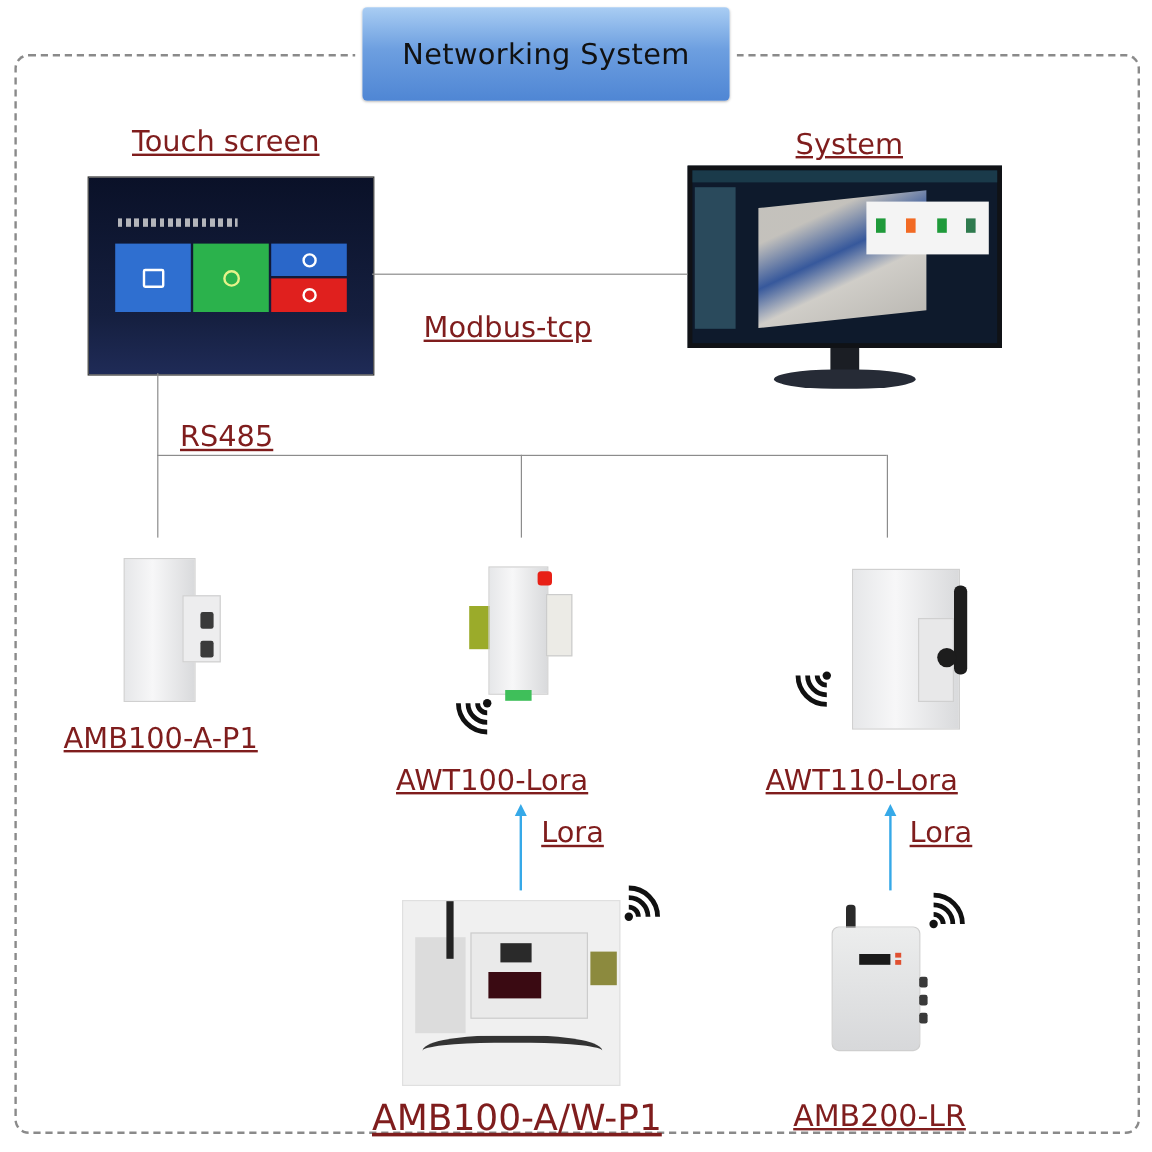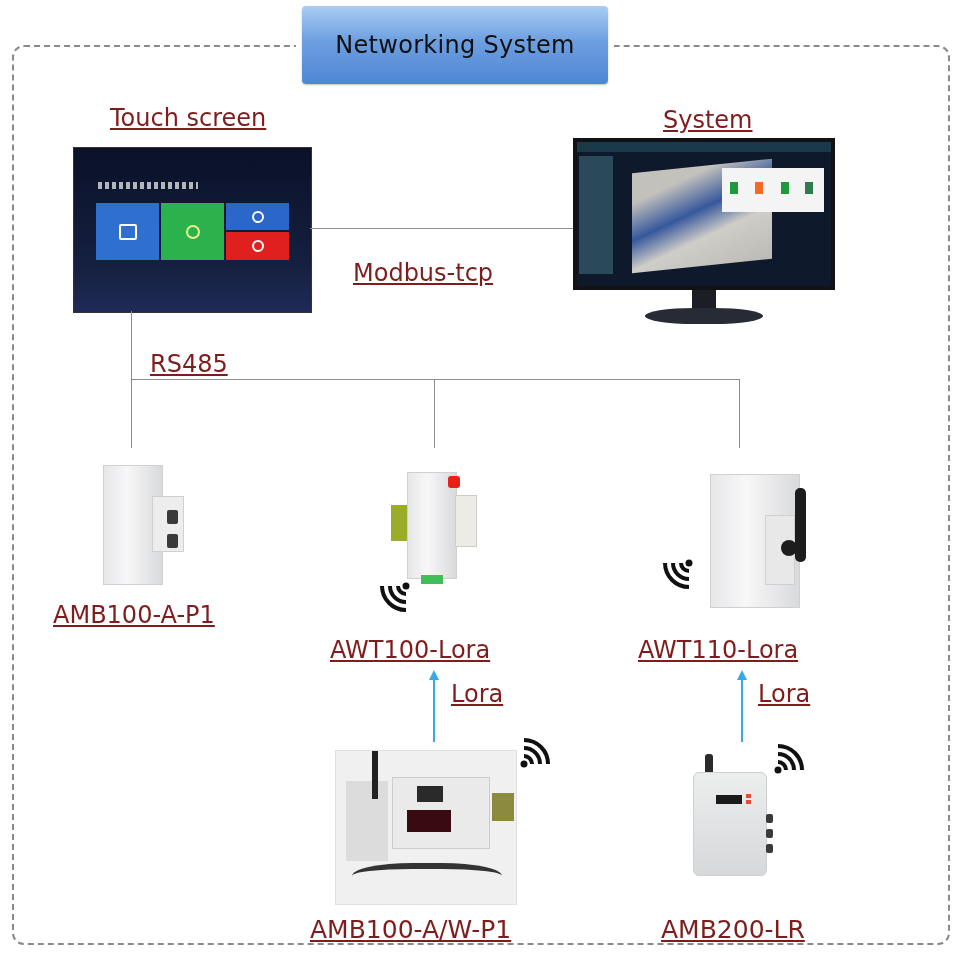--- a/index.html
+++ b/index.html
@@ -128,21 +128,21 @@
   </div>
   <div style="position:absolute;left:156px;top:42px;width:22px;height:28px;background:#8c8a3e;"></div>
   <div style="position:absolute;left:16px;top:112px;width:150px;height:26px;border-top:6px solid #333;border-radius:40%;"></div>
 </div>
 <svg class="wifi" style="left:516px;top:728px;" viewBox="0 0 44 44">
   <circle cx="8" cy="36" r="3.5" fill="#111"></circle>
   <path d="M8 28 A8 8 0 0 1 16 36" stroke="#111" stroke-width="4" fill="none"></path>
   <path d="M8 20 A16 16 0 0 1 24 36" stroke="#111" stroke-width="4" fill="none"></path>
   <path d="M8 12 A24 24 0 0 1 32 36" stroke="#111" stroke-width="4" fill="none"></path>
 </svg>
-<div class="abs label" style="left:310px;top:915px;font-size:25px;">AMB100-A/W-P1</div>
+<div class="abs label" style="left:310px;top:915px;font-size:30px;">AMB100-A/W-P1</div>
 
 <div class="abs" style="left:705px;top:754px;width:8px;height:44px;background:#2a2a2a;border-radius:3px;"></div>
 <div class="abs" style="left:693px;top:772px;width:72px;height:102px;background:linear-gradient(#eceded,#d7d8da);border-radius:6px;border:1px solid #cfcfcf;">
   <div style="position:absolute;left:22px;top:22px;width:26px;height:9px;background:#1a1a1a;"></div>
   <div style="position:absolute;left:52px;top:21px;width:5px;height:4px;background:#e05030;"></div>
   <div style="position:absolute;left:52px;top:27px;width:5px;height:4px;background:#e05030;"></div>
 </div>
 <div class="port" style="left:766px;top:814px;width:7px;height:9px;"></div>
 <div class="port" style="left:766px;top:829px;width:7px;height:9px;"></div>
 <div class="port" style="left:766px;top:844px;width:7px;height:9px;"></div>

